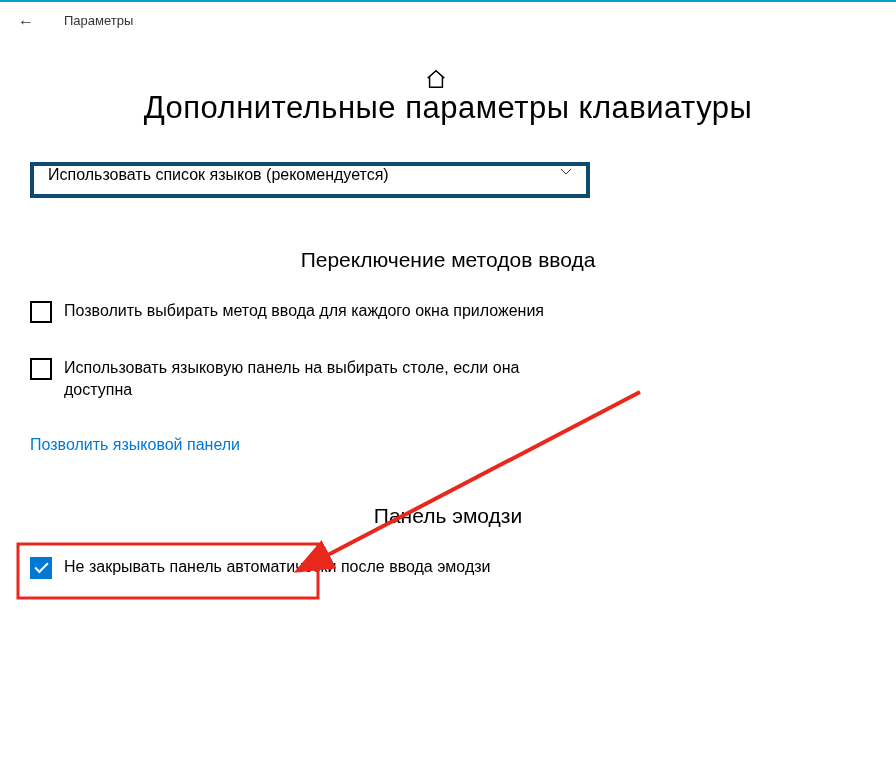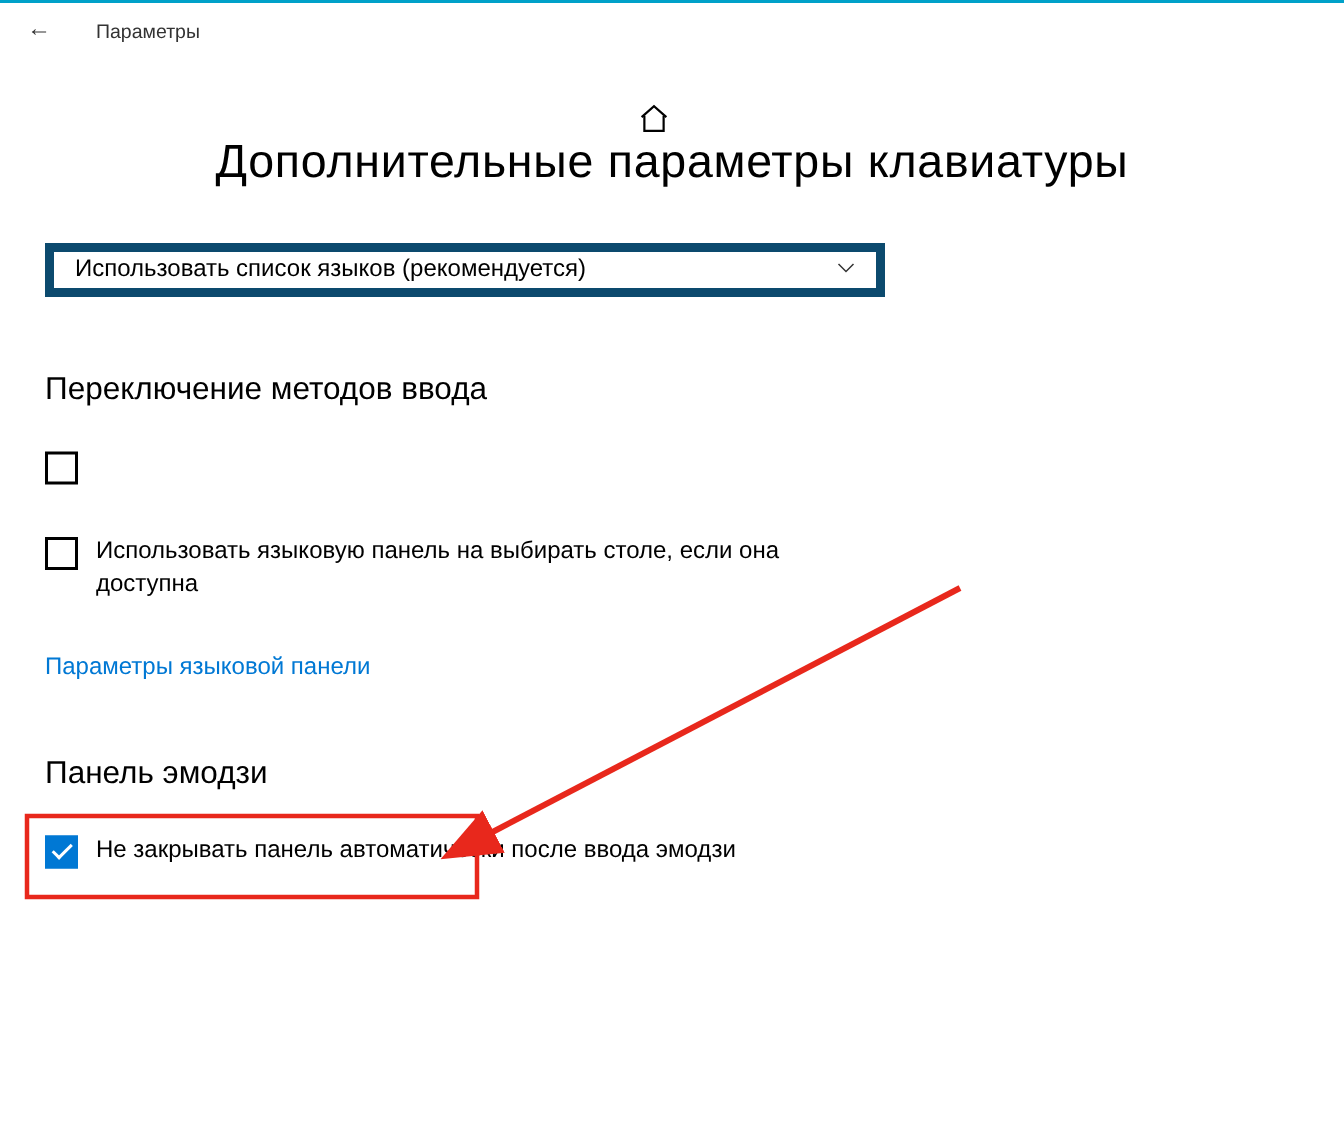--- a/index.html
+++ b/index.html
@@ -52,34 +52,35 @@
     }
     .intro-text {
       font-size: 16px;
       line-height: 1.4;
       max-width: 570px;
       margin-bottom: 18px;
     }
     .select-box {
       width: 560px;
       height: 36px;
-      border: 6px solid #0c4a6e;
+      border: 4px solid #0c4a6e;
       display: flex;
-      align-items: center;
+      align-items: flex-start;
       justify-content: space-between;
       padding: 0 14px;
       font-size: 16px;
       cursor: pointer;
       margin-bottom: 50px;
     }
     .chev { font-size: 12px; }
     .section-title {
       font-size: 21px;
       font-weight: 400;
       margin-bottom: 28px;
+      text-align: center;
     }
     .checkbox-row {
       display: flex;
       align-items: flex-start;
       margin-bottom: 34px;
       max-width: 560px;
     }
     .cb {
       flex: 0 0 22px;
       width: 22px;
@@ -149,28 +150,29 @@
       <svg width="12" height="12" viewBox="0 0 12 12">
           <path d="M1 3 L6 8 L11 3" fill="none" stroke="#333" stroke-width="1"></path>
         </svg>
     </span>
   </div>
 
   <h2 class="section-title">Переключение методов ввода</h2>
 
   <div class="checkbox-row">
     <span class="cb"></span>
+    <span class="cb-label">Позволить выбирать метод ввода для каждого окна приложения</span>
   </div>
 
   <div class="checkbox-row">
     <span class="cb"></span>
     <span class="cb-label">Использовать языковую панель на выбирать столе, если она доступна</span>
   </div>
 
-  <span class="link">Параметры языковой панели</span>
+  <span class="link">Позволить языковой панели</span>
 
   <div class="emoji-section">
     <h2 class="section-title">Панель эмодзи</h2>
     <div class="checkbox-row">
       <span class="cb checked"></span>
       <span class="cb-label">Не закрывать панель автоматически после ввода эмодзи</span>
     </div>
   </div>
 </div>
 

